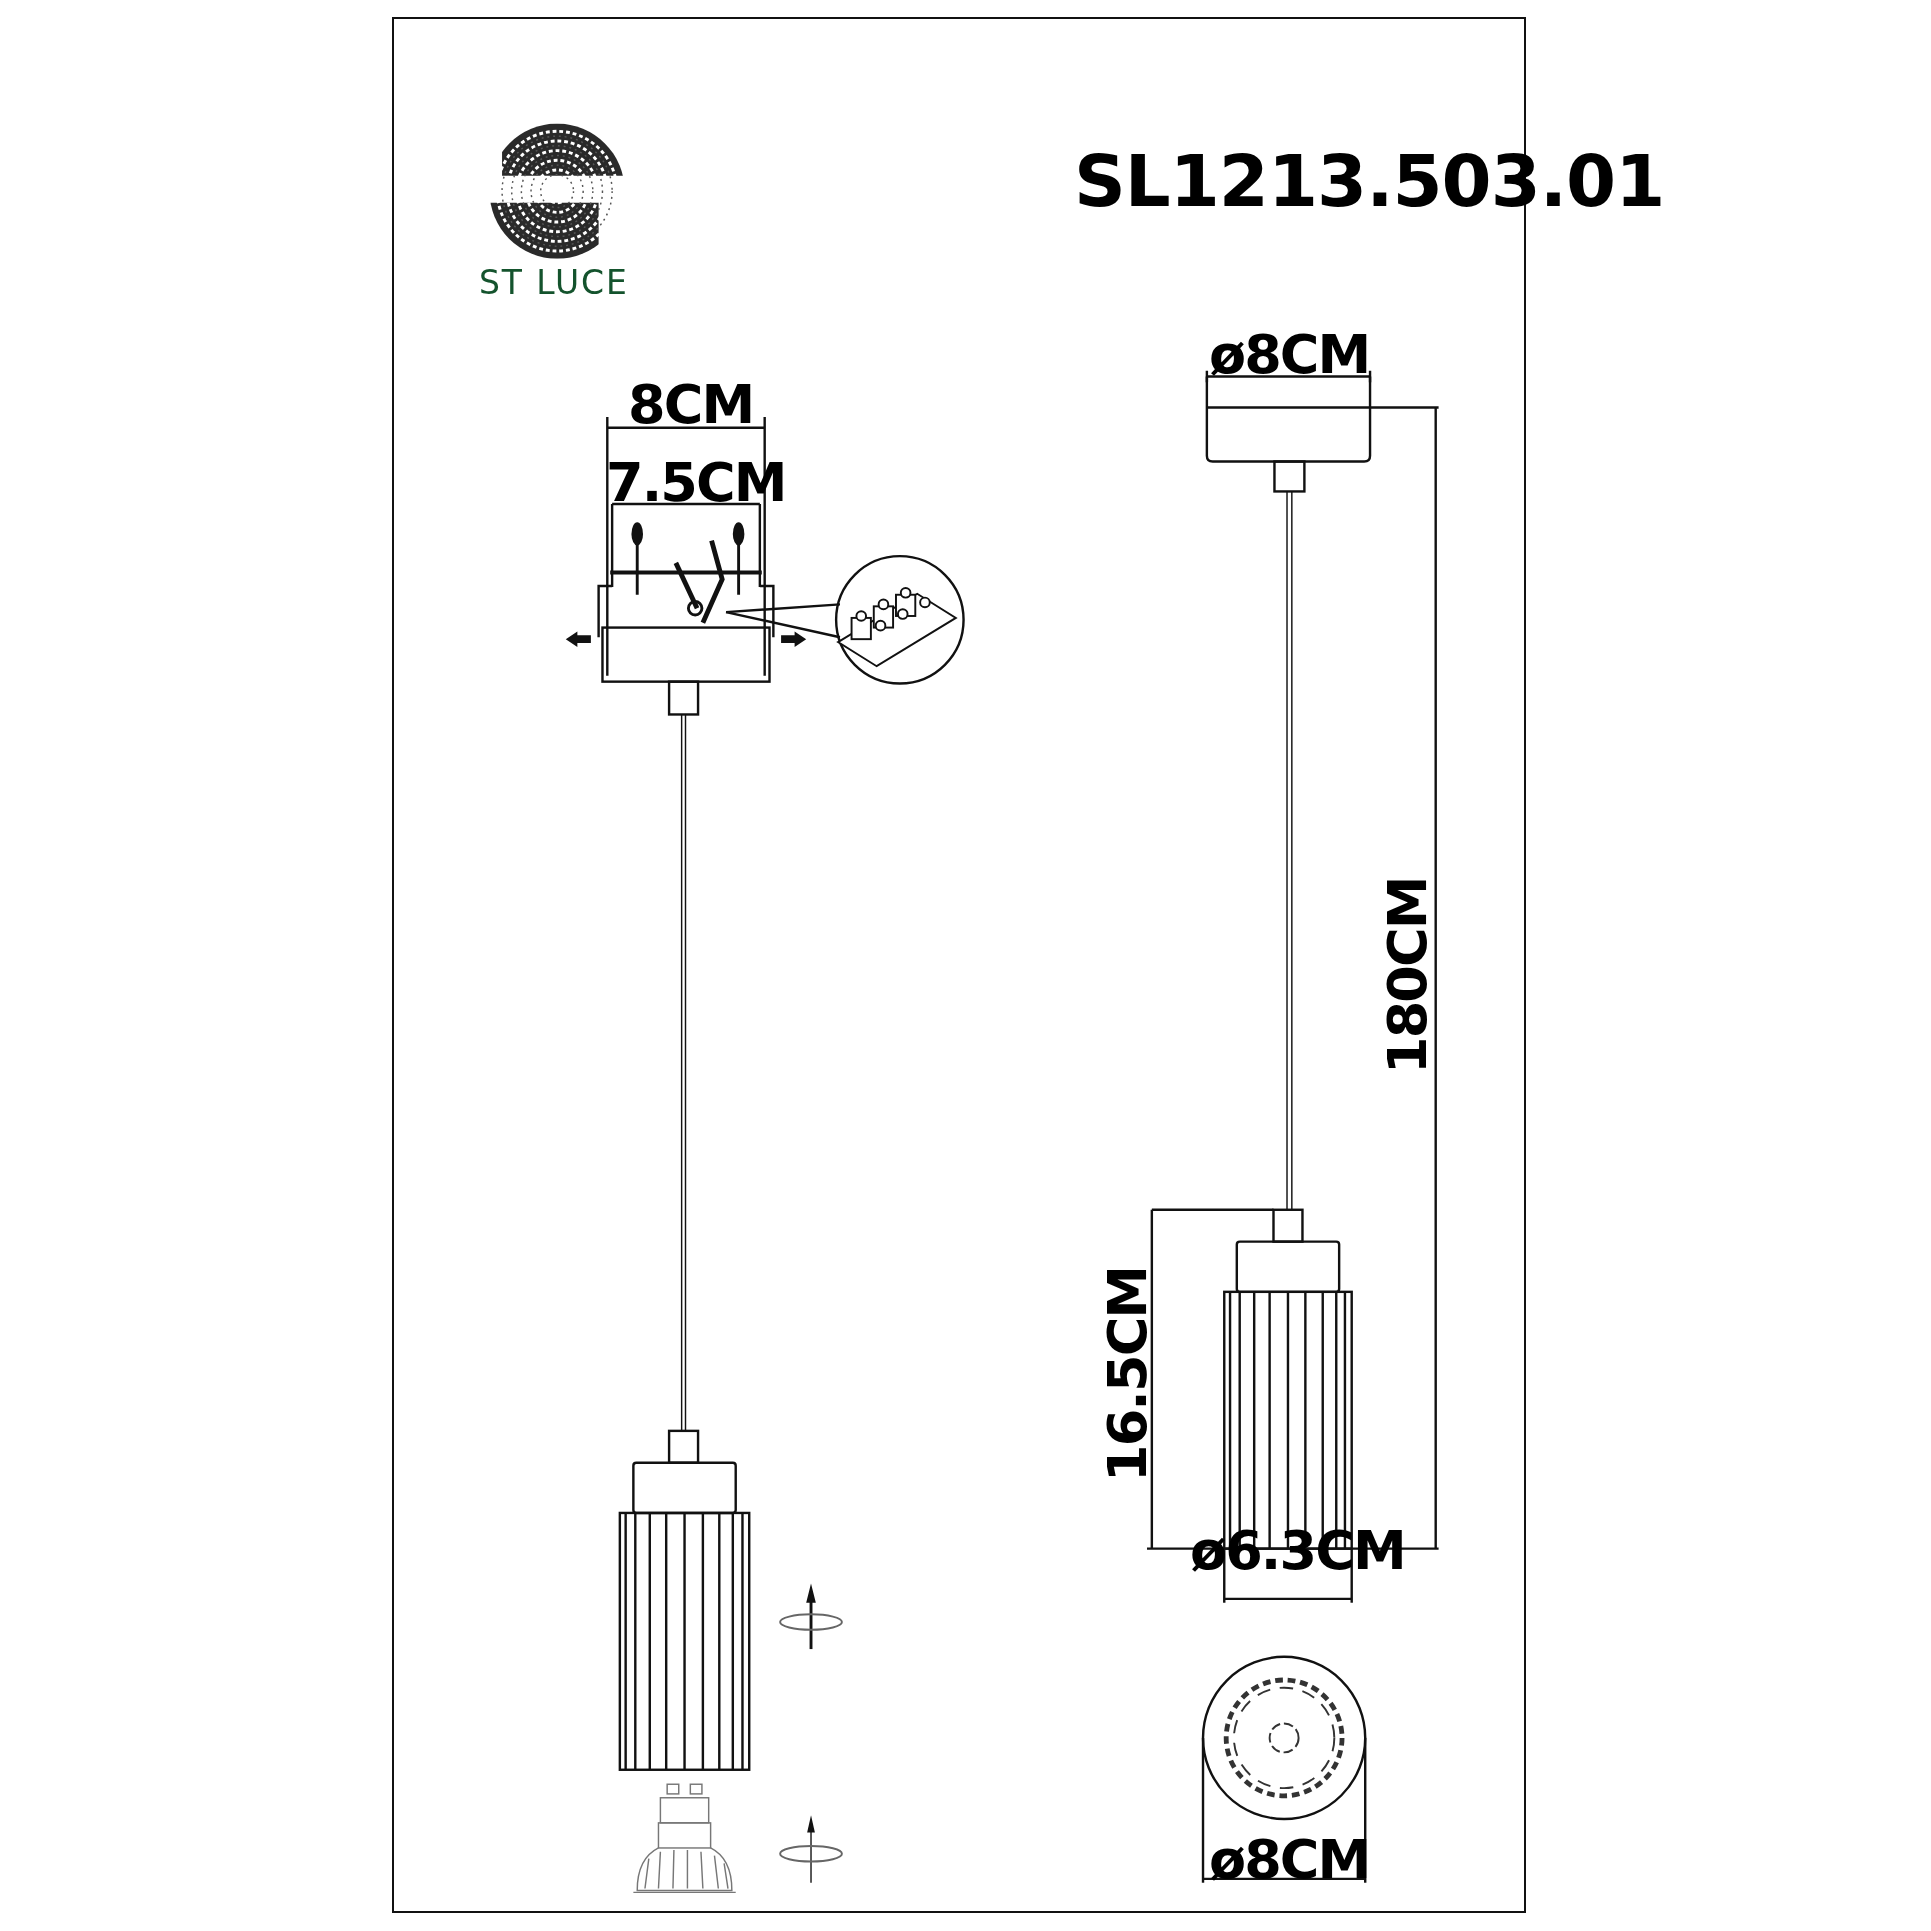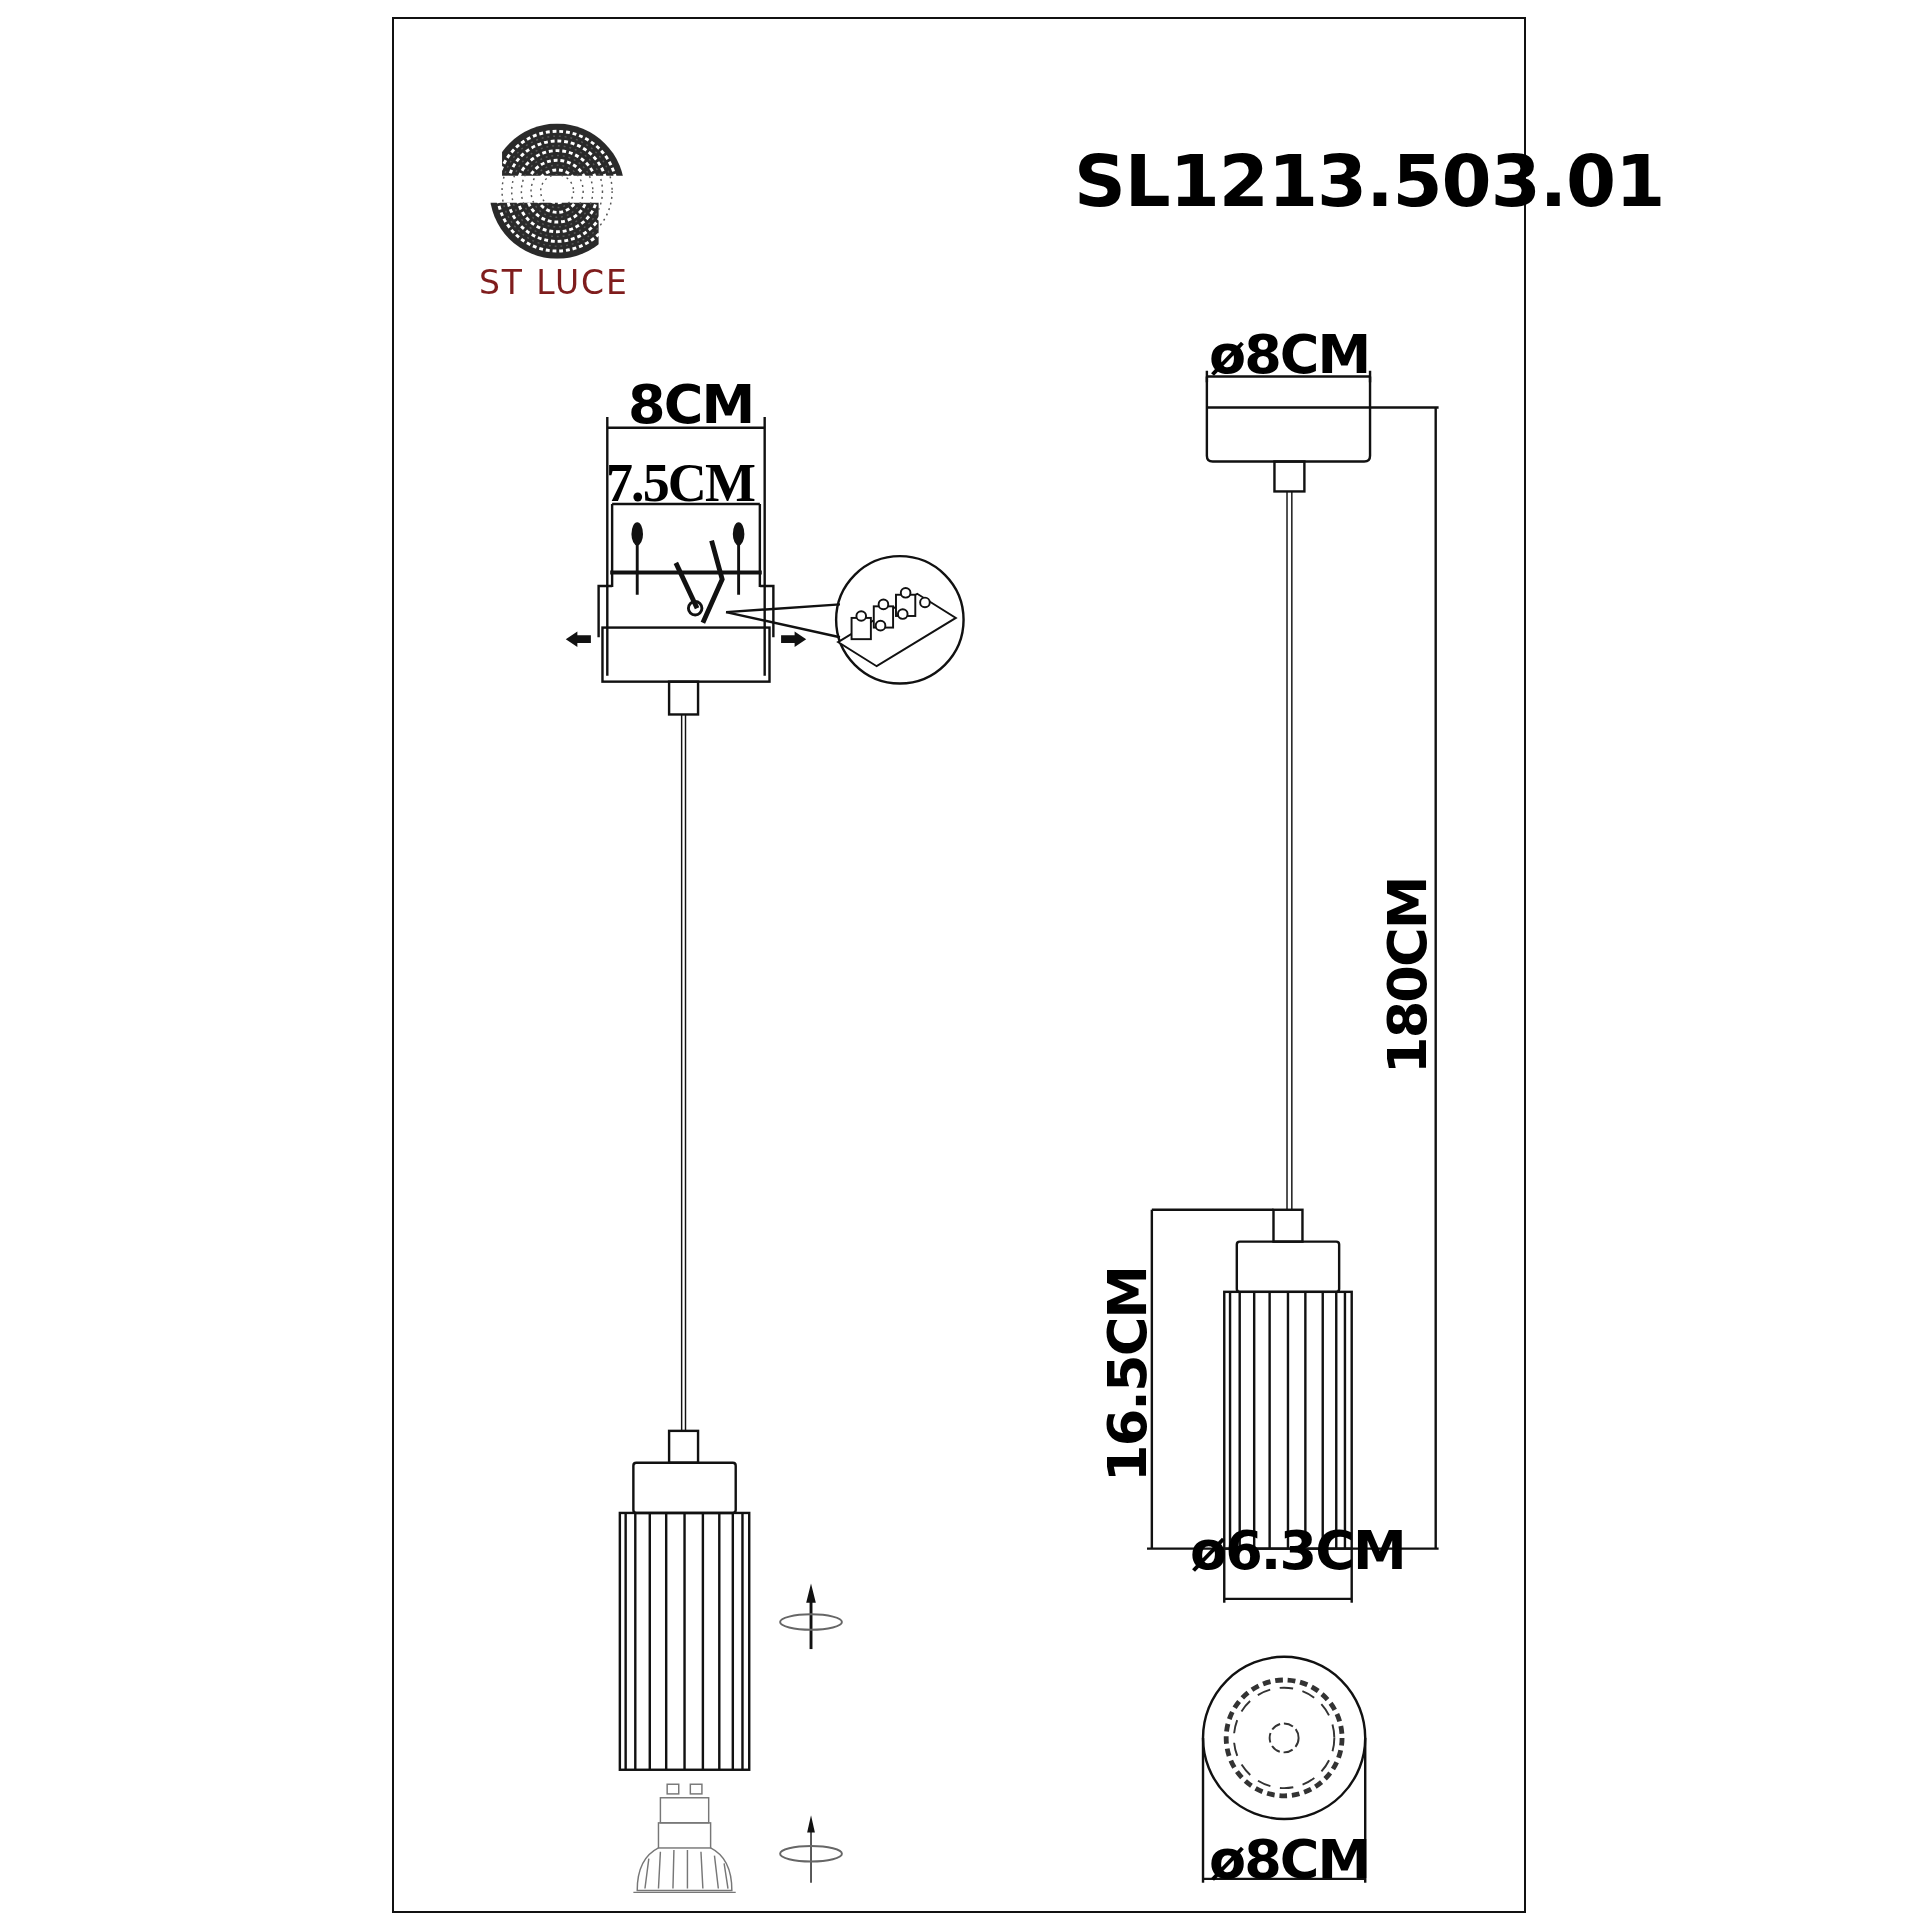--- a/index.html
+++ b/index.html
@@ -1,20 +1,20 @@
 <!DOCTYPE html>
 <html><head>
 <meta charset="utf-8">
 <style>
   html, body { margin:0; padding:0; background:#ffffff; }
   body { width:1931px; height:1931px; position:relative; overflow:hidden; font-family:"DejaVu Sans", sans-serif; }
   .frame { position:absolute; left:392px; top:17.4px; width:1134px; height:1896px; border:2.9px solid #111; box-sizing:border-box; }
   .txt { position:absolute; color:#000; font-weight:bold; white-space:nowrap; line-height:1; }
   .model { left:1074px; top:145px; font-size:72px; letter-spacing:-1px; }
-  .brand { position:absolute; left:479px; top:263px; font-size:33px; color:#7f1d1d; letter-spacing:1.9px; font-weight:normal; }
+  .brand { position:absolute; left:479px; top:263px; font-size:33px; color:#14532d; letter-spacing:1.9px; font-weight:normal; }
   .dim { font-size:54px; letter-spacing:-1.9px; }
   .vert { transform-origin:left top; transform:rotate(-90deg); }
   svg.draw { position:absolute; left:0; top:0; }
 </style>
 </head>
 <body>
 
 <div class="frame"></div>
 
 <svg class="draw" width="1931" height="1931" viewBox="0 0 2000 2000">
@@ -183,20 +183,20 @@
     <circle cx="1330" cy="1800" r="60" stroke-dasharray="8 5" stroke-width="5"></circle>
     <circle cx="1330" cy="1800" r="52" stroke-dasharray="14 10"></circle>
     <circle cx="1330" cy="1800" r="15" stroke-dasharray="10 4"></circle>
   </g>
 </svg>
 
 <div class="brand">ST LUCE</div>
 <div class="txt model">SL1213.503.01</div>
 
 <div class="txt dim" style="left:628px; top:378px;">8CM</div>
-<div class="txt dim" style="left:606px; top:456px;font-family:Liberation Serif, serif;">7.5CM</div>
+<div class="txt dim" style="left:606px; top:456px;">7.5CM</div>
 
 <div class="txt dim" style="left:1209px; top:328px;">ø8CM</div>
 <div class="txt dim vert" style="left:1381px; top:1074px;">180CM</div>
 <div class="txt dim vert" style="left:1101px; top:1482px;">16.5CM</div>
 <div class="txt dim" style="left:1190px; top:1524px;">ø6.3CM</div>
 <div class="txt dim" style="left:1209px; top:1833px;">ø8CM</div>
 
 
 </body></html>

